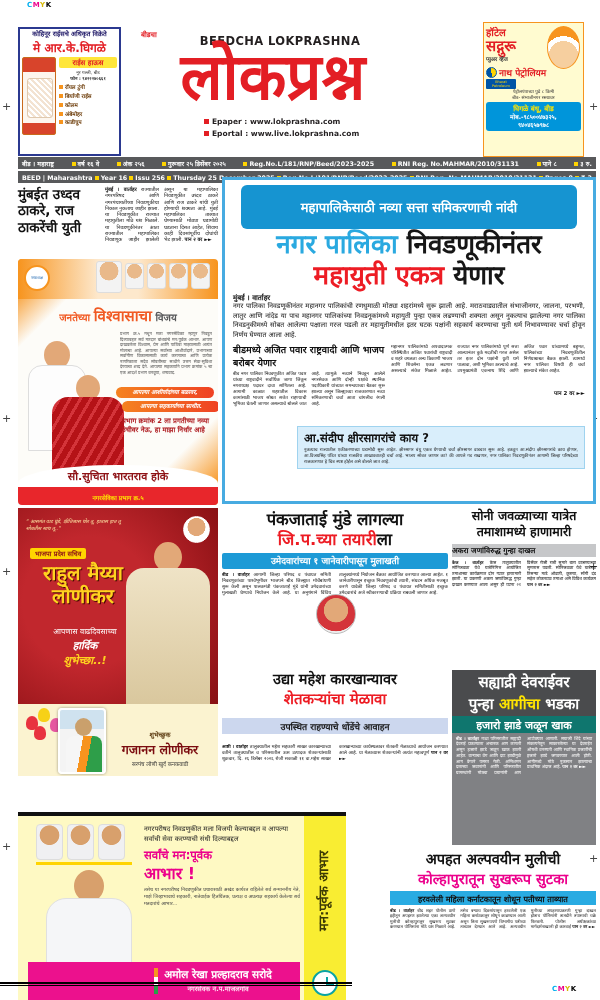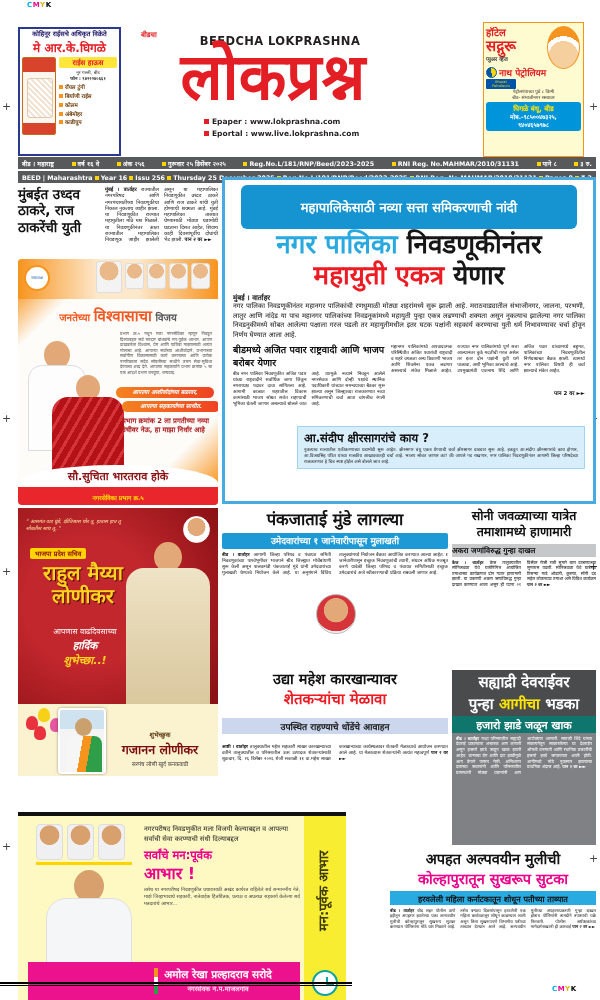--- a/index.html
+++ b/index.html
@@ -394,20 +394,23 @@
       </div>
     </div>
     <div class="mb-box">
       <div class="mb-boxtitle">आ.संदीप क्षीरसागरांचे काय ?</div>
       <div class="mb-boxtxt">नुकत्याच राज्यातील एकीकरणाच्या घडामोडी सुरू आहेत. क्षीरसागर बंधू एकत्र येण्याची चर्चा क्षीरसागर वाड्यात सुरू आहे. इकडून आ.संदीप क्षीरसागरांचे काय होणार, आ.विजयसिंह पंडित यांच्या राजकीय आखाड्यातही चर्चा आहे. भाजप सोबत जाणार का? की आपले गड राखणार, नगर पालिका निवडणूकीनंतर आगामी जिल्हा परिषदेच्या राजकारणात हे चित्र स्पष्ट होईल असे बोलले जात आहे.</div>
     </div>
   </div>
 
   <div class="abs pankaja">
     <div class="pk-h">पंकजाताई मुंडे लागल्या</div>
+    <div class="pk-h">
+      <span class="pk-red">जि.प.च्या तयारी</span><span>ला</span>
+    </div>
     <div class="pk-kicker kicker">उमेदवारांच्या १ जानेवारीपासून मुलाखती</div>
     <div class="pk-body just">
       <span class="dateline">बीड । वार्ताहर </span><span>आगामी जिल्हा परिषद व पंचायत समिती निवडणूकांच्या पार्श्वभूमीवर भाजपने बीड जिल्ह्यात मोर्चेबांधणी सुरू केली असून पालकमंत्री पंकजाताई मुंडे यांनी उमेदवारांच्या मुलाखती घेण्याचे नियोजन केले आहे. या अनुषंगाने विविध तालुक्यांमध्ये नियोजन बैठका आयोजित करण्यात आल्या आहेत. १ जानेवारीपासून इच्छुक निवडणुकांची तयारी, संघटन अधिक मजबूत करणे यावेळी जिल्हा परिषद व पंचायत समितीसाठी इच्छुक उमेदवारांचे अर्ज स्वीकारण्याची प्रक्रिया राबवली जाणार आहे.</span>
     </div>
     <div class="pk-photo"></div>
   </div>
 
   <div class="abs mahesh">
     <div class="mh-h1">उद्या महेश कारखान्यावर</div>
     <div class="mh-h2">शेतकऱ्यांचा मेळावा</div>

